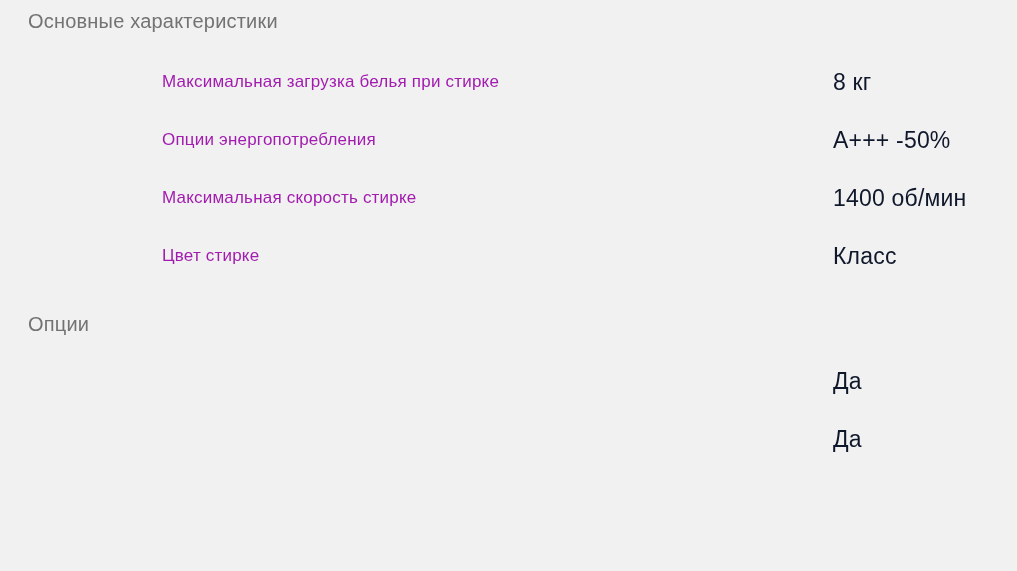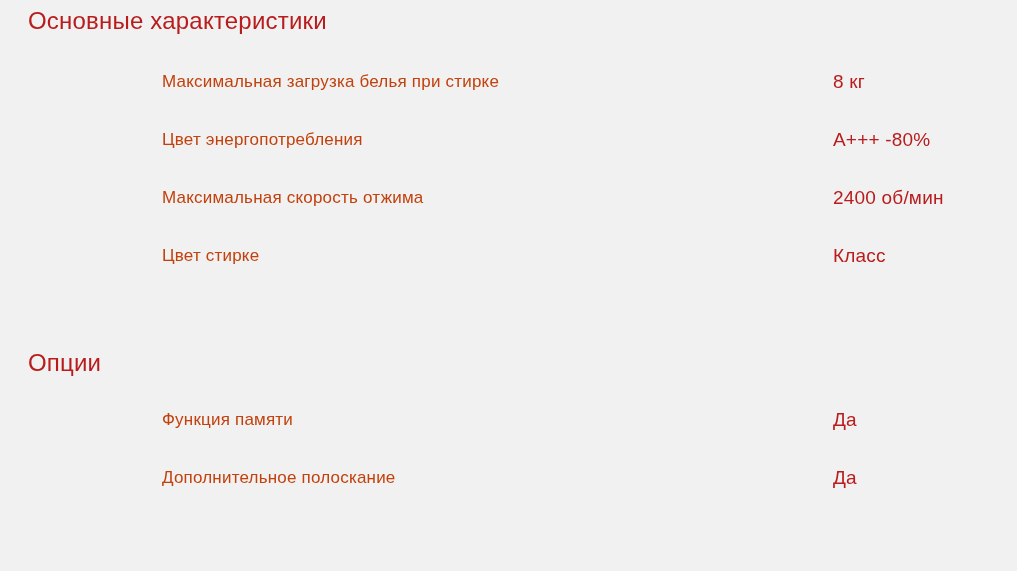--- a/index.html
+++ b/index.html
@@ -10,94 +10,92 @@
   }
   body {
     background: #f1f1f1;
     font-family: "Liberation Sans", "DejaVu Sans", sans-serif;
     color: #333333;
   }
   .spec-block {
     width: 1017px;
   }
   .section-title {
-    font-size: 24px;
+    font-size: 20px;
     font-weight: 400;
     line-height: 28px;
-    color: #b91c1c;
+    color: #737373;
     padding-left: 28px;
     letter-spacing: 0.2px;
   }
   .section-title.first {
     padding-top: 7px;
   }
   .section-title.second {
-    margin-top: 64px;
+    margin-top: 25px;
   }
   .rows {
     margin-top: 18px;
   }
   .rows.options {
     margin-top: 14px;
   }
   .spec-row {
     position: relative;
     height: 58px;
     display: flex;
     align-items: center;
   }
   .spec-label {
     margin-left: 162px;
     font-size: 17px;
-    color: #c2410c;
+    color: #a21caf;
     letter-spacing: 0.2px;
   }
   .spec-value {
     position: absolute;
     left: 833px;
     top: 50%;
     transform: translateY(-50%);
-    font-size: 19px;
-    color: #b91c1c;
+    font-size: 23px;
+    color: #0f172a;
     white-space: nowrap;
     letter-spacing: 0.2px;
   }
 </style>
 </head>
 <body>
 
 <div class="spec-block">
 
   <h2 class="section-title first">Основные характеристики</h2>
 
   <div class="rows">
     <div class="spec-row">
       <span class="spec-label">Максимальная загрузка белья при стирке</span>
       <span class="spec-value">8 кг</span>
     </div>
     <div class="spec-row">
-      <span class="spec-label">Цвет энергопотребления</span>
-      <span class="spec-value">A+++ -80%</span>
+      <span class="spec-label">Опции энергопотребления</span>
+      <span class="spec-value">A+++ -50%</span>
     </div>
     <div class="spec-row">
-      <span class="spec-label">Максимальная скорость отжима</span>
-      <span class="spec-value">2400 об/мин</span>
+      <span class="spec-label">Максимальная скорость стирке</span>
+      <span class="spec-value">1400 об/мин</span>
     </div>
     <div class="spec-row">
       <span class="spec-label">Цвет стирке</span>
       <span class="spec-value">Класс</span>
     </div>
   </div>
 
   <h2 class="section-title second">Опции</h2>
 
   <div class="rows options">
     <div class="spec-row">
-      <span class="spec-label">Функция памяти</span>
       <span class="spec-value">Да</span>
     </div>
     <div class="spec-row">
-      <span class="spec-label">Дополнительное полоскание</span>
       <span class="spec-value">Да</span>
     </div>
   </div>
 
 </div>
 
 </body></html>

